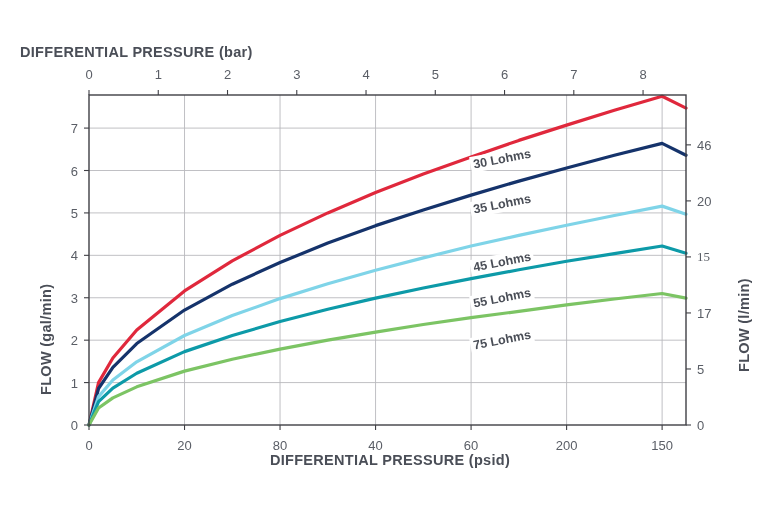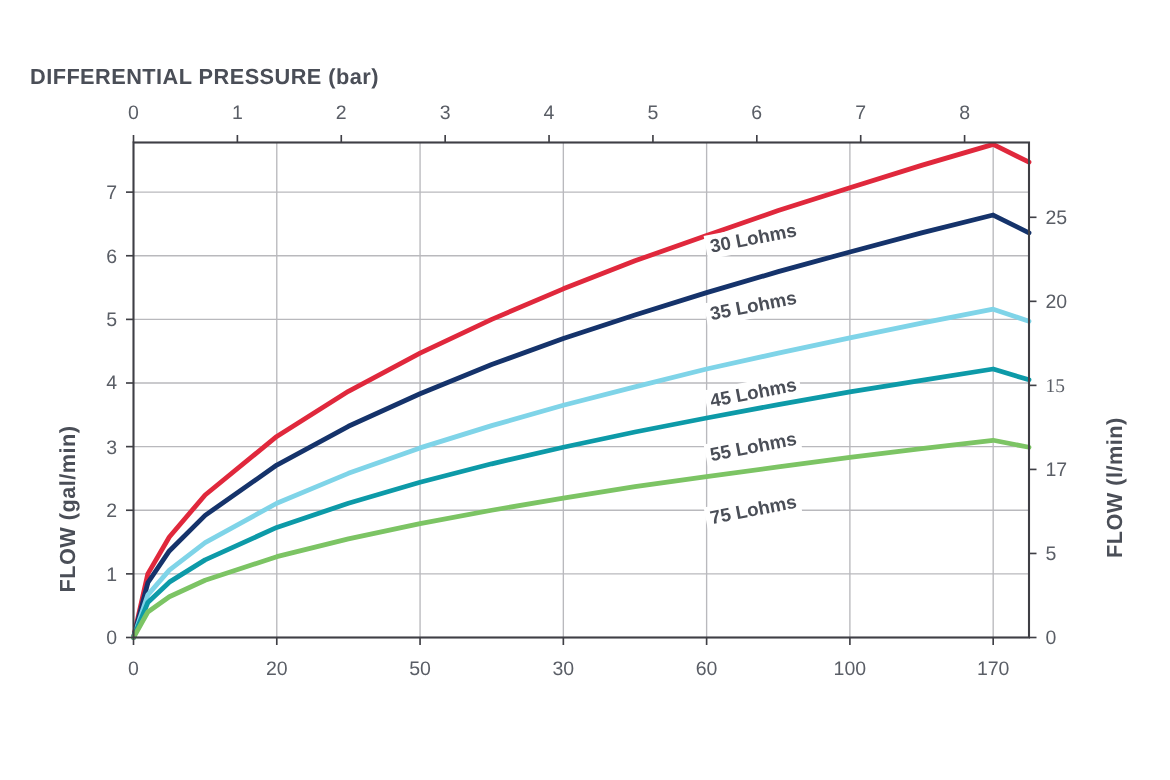--- a/index.html
+++ b/index.html
@@ -78,20 +78,21 @@
   }
   svg { display: block; }
 </style>
 </head>
 <body>
 
 <div id="chart-root">
 
   <div class="axis-title" id="title-top">DIFFERENTIAL PRESSURE (bar)</div>
 
+  <div class="axis-title" id="title-bottom">DIFFERENTIAL PRESSURE (psid)</div>
 
   <div class="axis-title" id="title-left">FLOW (gal/min)</div>
 
   <div class="axis-title" id="title-right">FLOW (l/min)</div>
 
   <svg id="plot-svg" width="780" height="520">
       <rect x="89" y="95" width="597" height="330" fill="#ffffff"></rect>
       <line x1="89" y1="382.58354755784063" x2="686" y2="382.58354755784063" stroke="#b9b9bd" stroke-width="0.9"></line>
       <line x1="89" y1="340.16709511568126" x2="686" y2="340.16709511568126" stroke="#b9b9bd" stroke-width="0.9"></line>
       <line x1="89" y1="297.75064267352184" x2="686" y2="297.75064267352184" stroke="#b9b9bd" stroke-width="0.9"></line>
@@ -148,39 +149,39 @@
       <div class="tick-label tick-top" style="left: 158.258px; top: 67px;">1</div>
       <div class="tick-label tick-top" style="left: 227.515px; top: 67px;">2</div>
       <div class="tick-label tick-top" style="left: 296.773px; top: 67px;">3</div>
       <div class="tick-label tick-top" style="left: 366.03px; top: 67px;">4</div>
       <div class="tick-label tick-top" style="left: 435.288px; top: 67px;">5</div>
       <div class="tick-label tick-top" style="left: 504.545px; top: 67px;">6</div>
       <div class="tick-label tick-top" style="left: 573.803px; top: 67px;">7</div>
       <div class="tick-label tick-top" style="left: 643.06px; top: 67px;">8</div>
       <div class="tick-label tick-bottom" style="left: 89px; top: 438px;">0</div>
       <div class="tick-label tick-bottom" style="left: 184.52px; top: 438px;">20</div>
-      <div class="tick-label tick-bottom" style="left: 280.04px; top: 438px;">50</div>
-      <div class="tick-label tick-bottom" style="left: 375.56px; top: 438px;">30</div>
+      <div class="tick-label tick-bottom" style="left: 280.04px; top: 438px;">80</div>
+      <div class="tick-label tick-bottom" style="left: 375.56px; top: 438px;">40</div>
       <div class="tick-label tick-bottom" style="left: 471.08px; top: 438px;">60</div>
-      <div class="tick-label tick-bottom" style="left: 566.6px; top: 438px;">100</div>
-      <div class="tick-label tick-bottom" style="left: 662.12px; top: 438px;">170</div>
+      <div class="tick-label tick-bottom" style="left: 566.6px; top: 438px;">200</div>
+      <div class="tick-label tick-bottom" style="left: 662.12px; top: 438px;">150</div>
       <div class="tick-label tick-left" style="left: 78px; top: 425px;">0</div>
       <div class="tick-label tick-left" style="left: 78px; top: 382.584px;">1</div>
       <div class="tick-label tick-left" style="left: 78px; top: 340.167px;">2</div>
       <div class="tick-label tick-left" style="left: 78px; top: 297.751px;">3</div>
       <div class="tick-label tick-left" style="left: 78px; top: 255.334px;">4</div>
       <div class="tick-label tick-left" style="left: 78px; top: 212.918px;">5</div>
       <div class="tick-label tick-left" style="left: 78px; top: 170.501px;">6</div>
       <div class="tick-label tick-left" style="left: 78px; top: 128.085px;">7</div>
       <div class="tick-label tick-right" style="left: 697px; top: 425px;">0</div>
       <div class="tick-label tick-right" style="left: 697px; top: 368.973px;">5</div>
       <div class="tick-label tick-right" style="left: 697px; top: 312.946px;">17</div>
       <div class="tick-label tick-right" style="left: 697px; top: 256.919px; font-family: Liberation Serif, serif;">15</div>
       <div class="tick-label tick-right" style="left: 697px; top: 200.891px;">20</div>
-      <div class="tick-label tick-right" style="left: 697px; top: 144.864px;">25</div>
+      <div class="tick-label tick-right" style="left: 697px; top: 144.864px;">46</div>
     </div>
   <div id="label-layer">
       <div class="curve-label" style="left: 470.124px; top: 150.625px; transform: rotate(-11deg);">30 Lohms</div>
       <div class="curve-label" style="left: 470.124px; top: 195.586px; transform: rotate(-11deg);">35 Lohms</div>
       <div class="curve-label" style="left: 470.124px; top: 253.697px; transform: rotate(-11deg);">45 Lohms</div>
       <div class="curve-label" style="left: 470.124px; top: 289.751px; transform: rotate(-11deg);">55 Lohms</div>
       <div class="curve-label" style="left: 470.124px; top: 332.167px; transform: rotate(-11deg);">75 Lohms</div>
     </div>
 
 </div>

